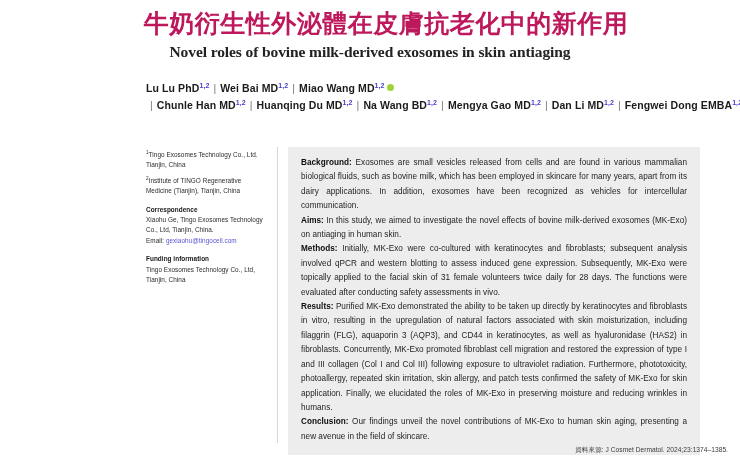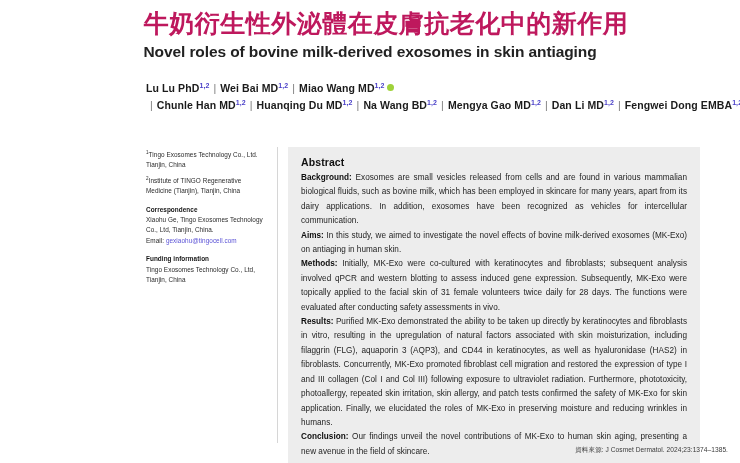--- a/index.html
+++ b/index.html
@@ -30,20 +30,21 @@
   }
   .title-en {
     position: absolute;
     left: 0; top: 43px;
     width: 740px;
     text-align: center;
     font-size: 15.5px;
     font-weight: bold;
     color: #222222;
     letter-spacing: -0.1px;
+    font-family: Liberation Serif, serif;
   }
 
   
   .authors {
     position: absolute;
     left: 146px; top: 80px;
     width: 420px;
     font-size: 10.5px;
     font-weight: bold;
     color: #1b1b1b;
@@ -174,17 +175,16 @@
 
   <div class="block">
     <span class="hd">Funding information</span>
     <span>Tingo Exosomes Technology Co., Ltd, Tianjin, China</span>
   </div>
 </div>
 
 <div class="divider"></div>
 
 <div class="abstract">
-  <h2>Abstract</h2>
   <p id="abstract-body"><span class="lbl">Background:</span><span> Exosomes are small vesicles released from cells and are found in various mammalian biological fluids, such as bovine milk, which has been employed in skincare for many years, apart from its dairy applications. In addition, exosomes have been recognized as vehicles for intercellular communication.</span><br><span class="lbl">Aims:</span><span> In this study, we aimed to investigate the novel effects of bovine milk-derived exosomes (MK-Exo) on antiaging in human skin.</span><br><span class="lbl">Methods:</span><span> Initially, MK-Exo were co-cultured with keratinocytes and fibroblasts; subsequent analysis involved qPCR and western blotting to assess induced gene expression. Subsequently, MK-Exo were topically applied to the facial skin of 31 female volunteers twice daily for 28 days. The functions were evaluated after conducting safety assessments in vivo.</span><br><span class="lbl">Results:</span><span> Purified MK-Exo demonstrated the ability to be taken up directly by keratinocytes and fibroblasts in vitro, resulting in the upregulation of natural factors associated with skin moisturization, including filaggrin (FLG), aquaporin 3 (AQP3), and CD44 in keratinocytes, as well as hyaluronidase (HAS2) in fibroblasts. Concurrently, MK-Exo promoted fibroblast cell migration and restored the expression of type I and III collagen (Col I and Col III) following exposure to ultraviolet radiation. Furthermore, phototoxicity, photoallergy, repeated skin irritation, skin allergy, and patch tests confirmed the safety of MK-Exo for skin application. Finally, we elucidated the roles of MK-Exo in preserving moisture and reducing wrinkles in humans.</span><br><span class="lbl">Conclusion:</span><span> Our findings unveil the novel contributions of MK-Exo to human skin aging, presenting a new avenue in the field of skincare.</span></p>
 </div>
 
 <div class="source">資料來源: J Cosmet Dermatol. 2024;23:1374–1385.</div>
 
 </body></html>

